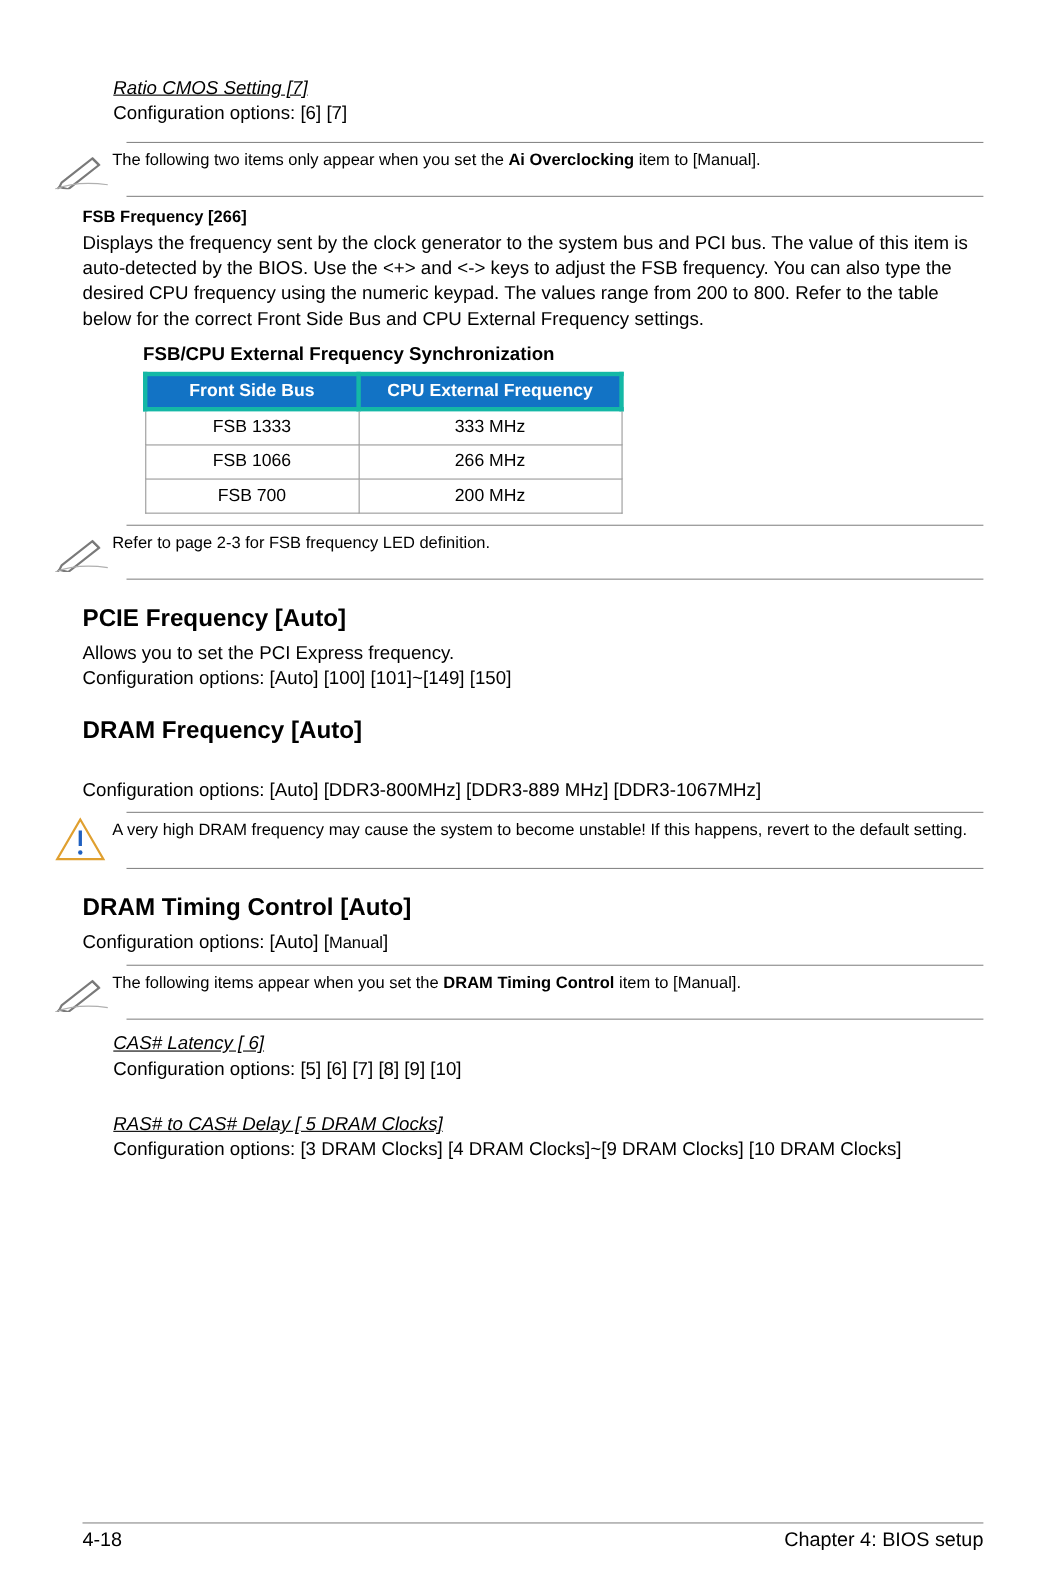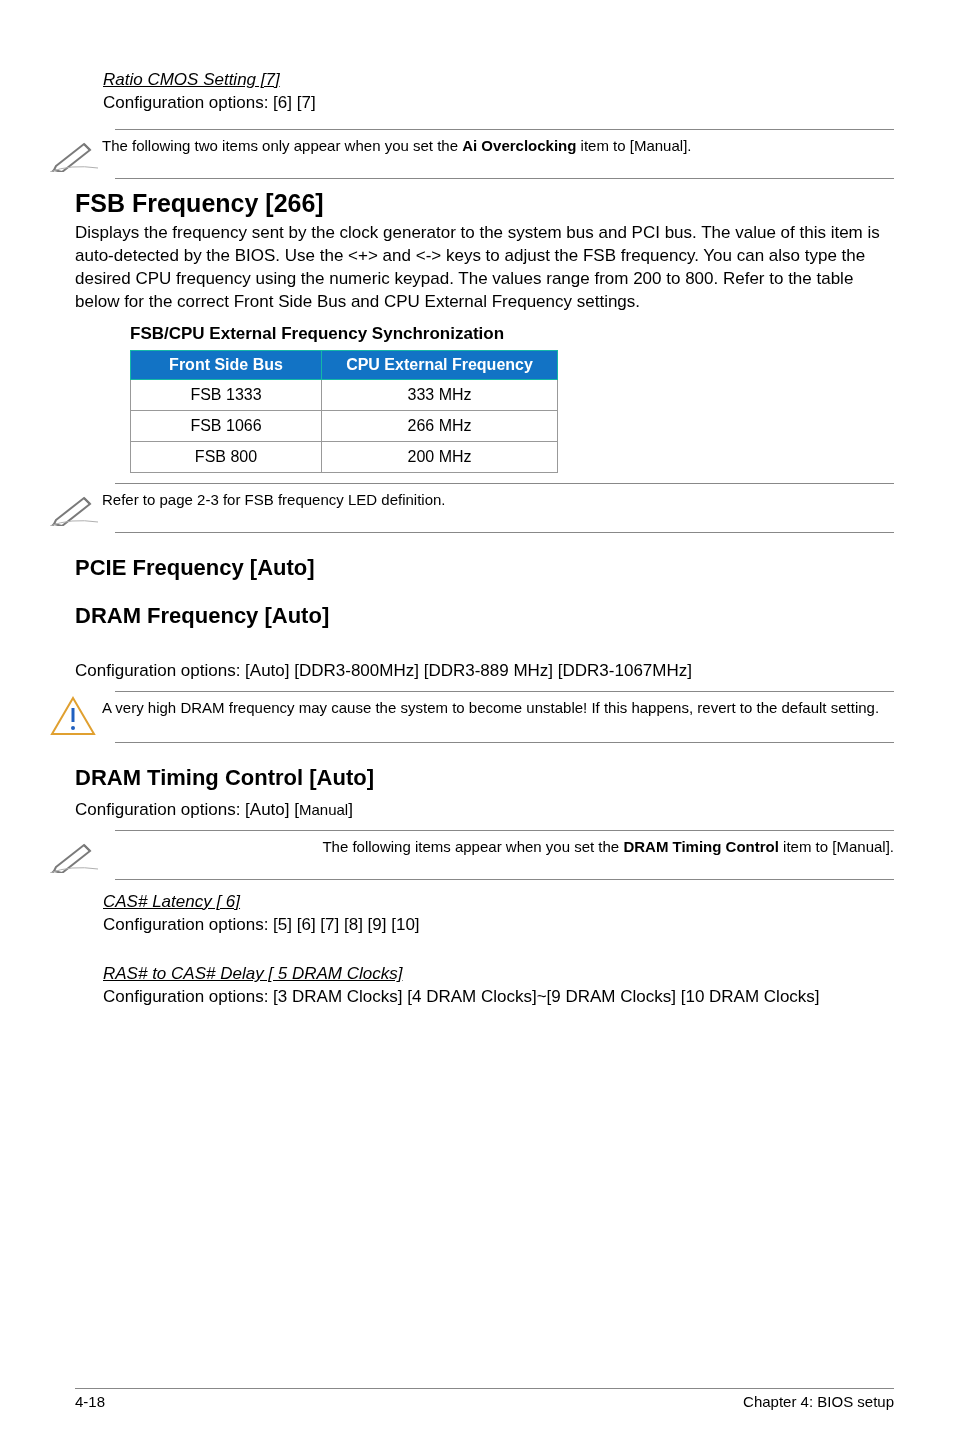--- a/index.html
+++ b/index.html
@@ -43,21 +43,21 @@
     flex-shrink: 0;
     margin-left: -65px;
     margin-top: -2px;
   }
   .note-text {
     font-size: 15px;
     line-height: 1.35;
     flex: 1;
   }
   .h3 {
-    font-size: 25px;
+    font-size: 15px;
     font-weight: bold;
     margin: 6px 0 4px 0;
   }
   .h2 {
     font-size: 22px;
     font-weight: bold;
     margin: 22px 0 8px 0;
   }
   .table-title {
     font-weight: bold;
@@ -68,39 +68,39 @@
     border-collapse: collapse;
     margin-left: 55px;
     font-size: 16px;
     table-layout: fixed;
   }
   table.freq th {
     background: #1273c5;
     color: #fff;
     font-weight: bold;
     padding: 5px 10px;
-    border: 1px solid #14b8a6;
+    border: 4px solid #14b8a6;
     text-align: center;
   }
   table.freq th:first-child { width: 170px; }
   table.freq th:last-child { width: 215px; }
   table.freq td {
     border: 1px solid #999;
     padding: 6px 10px;
     text-align: center;
     background: #fff;
   }
   .footer {
     position: absolute;
     bottom: 28px;
     left: 75px;
     right: 60px;
     border-top: 1px solid #888;
     padding-top: 4px;
-    font-size: 15px;
+    font-size: 18px;
     display: flex;
     justify-content: space-between;
   }
   .pencil-icon { display:block; }
   .warn-icon { display:block; }
   .sub-indent { margin-left: 28px; }
 </style>
 </head>
 <body>
 
@@ -140,41 +140,45 @@
     </tr>
     <tr>
       <td>FSB 1333</td>
       <td>333 MHz</td>
     </tr>
     <tr>
       <td>FSB 1066</td>
       <td>266 MHz</td>
     </tr>
     <tr>
-      <td>FSB 800</td>
+      <td>FSB 700</td>
       <td>200 MHz</td>
     </tr>
   </tbody>
     </table>
 
   <div class="note-block" style="margin-top:10px;">
     <div class="note-inner">
       <div class="note-icon-wrap">
         <svg class="pencil-icon" width="50" height="38" viewBox="0 0 50 38">
           <path d="M6 32 L34 10 L40 16 L12 38 L4 36 Z" fill="none" stroke="#7a7a7a" stroke-width="2"></path>
           <path d="M34 10 L40 16" stroke="#7a7a7a" stroke-width="2"></path>
           <path d="M4 36 L2 38" stroke="#7a7a7a" stroke-width="2"></path>
           <path d="M0 38 Q 20 30 48 34" fill="none" stroke="#b0b0b0" stroke-width="1"></path>
         </svg>
       </div>
       <div class="note-text">Refer to page 2-3 for FSB frequency LED definition.</div>
     </div>
   </div>
 
   <div class="h2">PCIE Frequency [Auto]</div>
+  <div class="body-text">
+    <span>Allows you to set the PCI Express frequency.</span><br>
+    <span>Configuration options: [Auto] [100] [101]~[149] [150]</span>
+  </div>
 
   <div class="h2">DRAM Frequency [Auto]</div>
   <div class="body-text">
     <br>
     <span>Configuration options: [Auto] [DDR3-800MHz] [DDR3-889 MHz] [DDR3-1067MHz]</span>
   </div>
 
   <div class="note-block" style="margin-top:8px;margin-bottom:4px;">
     <div class="note-inner">
       <div class="note-icon-wrap">
@@ -186,21 +190,21 @@
       </div>
       <div class="note-text">A very high DRAM frequency may cause the system to become unstable! If this happens, revert to the default setting.</div>
     </div>
   </div>
 
   <div class="h2">DRAM Timing Control [Auto]</div>
   <div class="body-text">
     <span>Configuration options: [Auto] [</span><span style="font-size:15px">Manual</span><span>]</span>
   </div>
 
-  <div class="note-block" style="margin-top:8px;text-align:right;">
+  <div class="note-block" style="margin-top:8px;">
     <div class="note-inner">
       <div class="note-icon-wrap">
         <svg class="pencil-icon" width="50" height="38" viewBox="0 0 50 38">
           <path d="M6 32 L34 10 L40 16 L12 38 L4 36 Z" fill="none" stroke="#7a7a7a" stroke-width="2"></path>
           <path d="M34 10 L40 16" stroke="#7a7a7a" stroke-width="2"></path>
           <path d="M4 36 L2 38" stroke="#7a7a7a" stroke-width="2"></path>
           <path d="M0 38 Q 20 30 48 34" fill="none" stroke="#b0b0b0" stroke-width="1"></path>
         </svg>
       </div>
       <div class="note-text">

